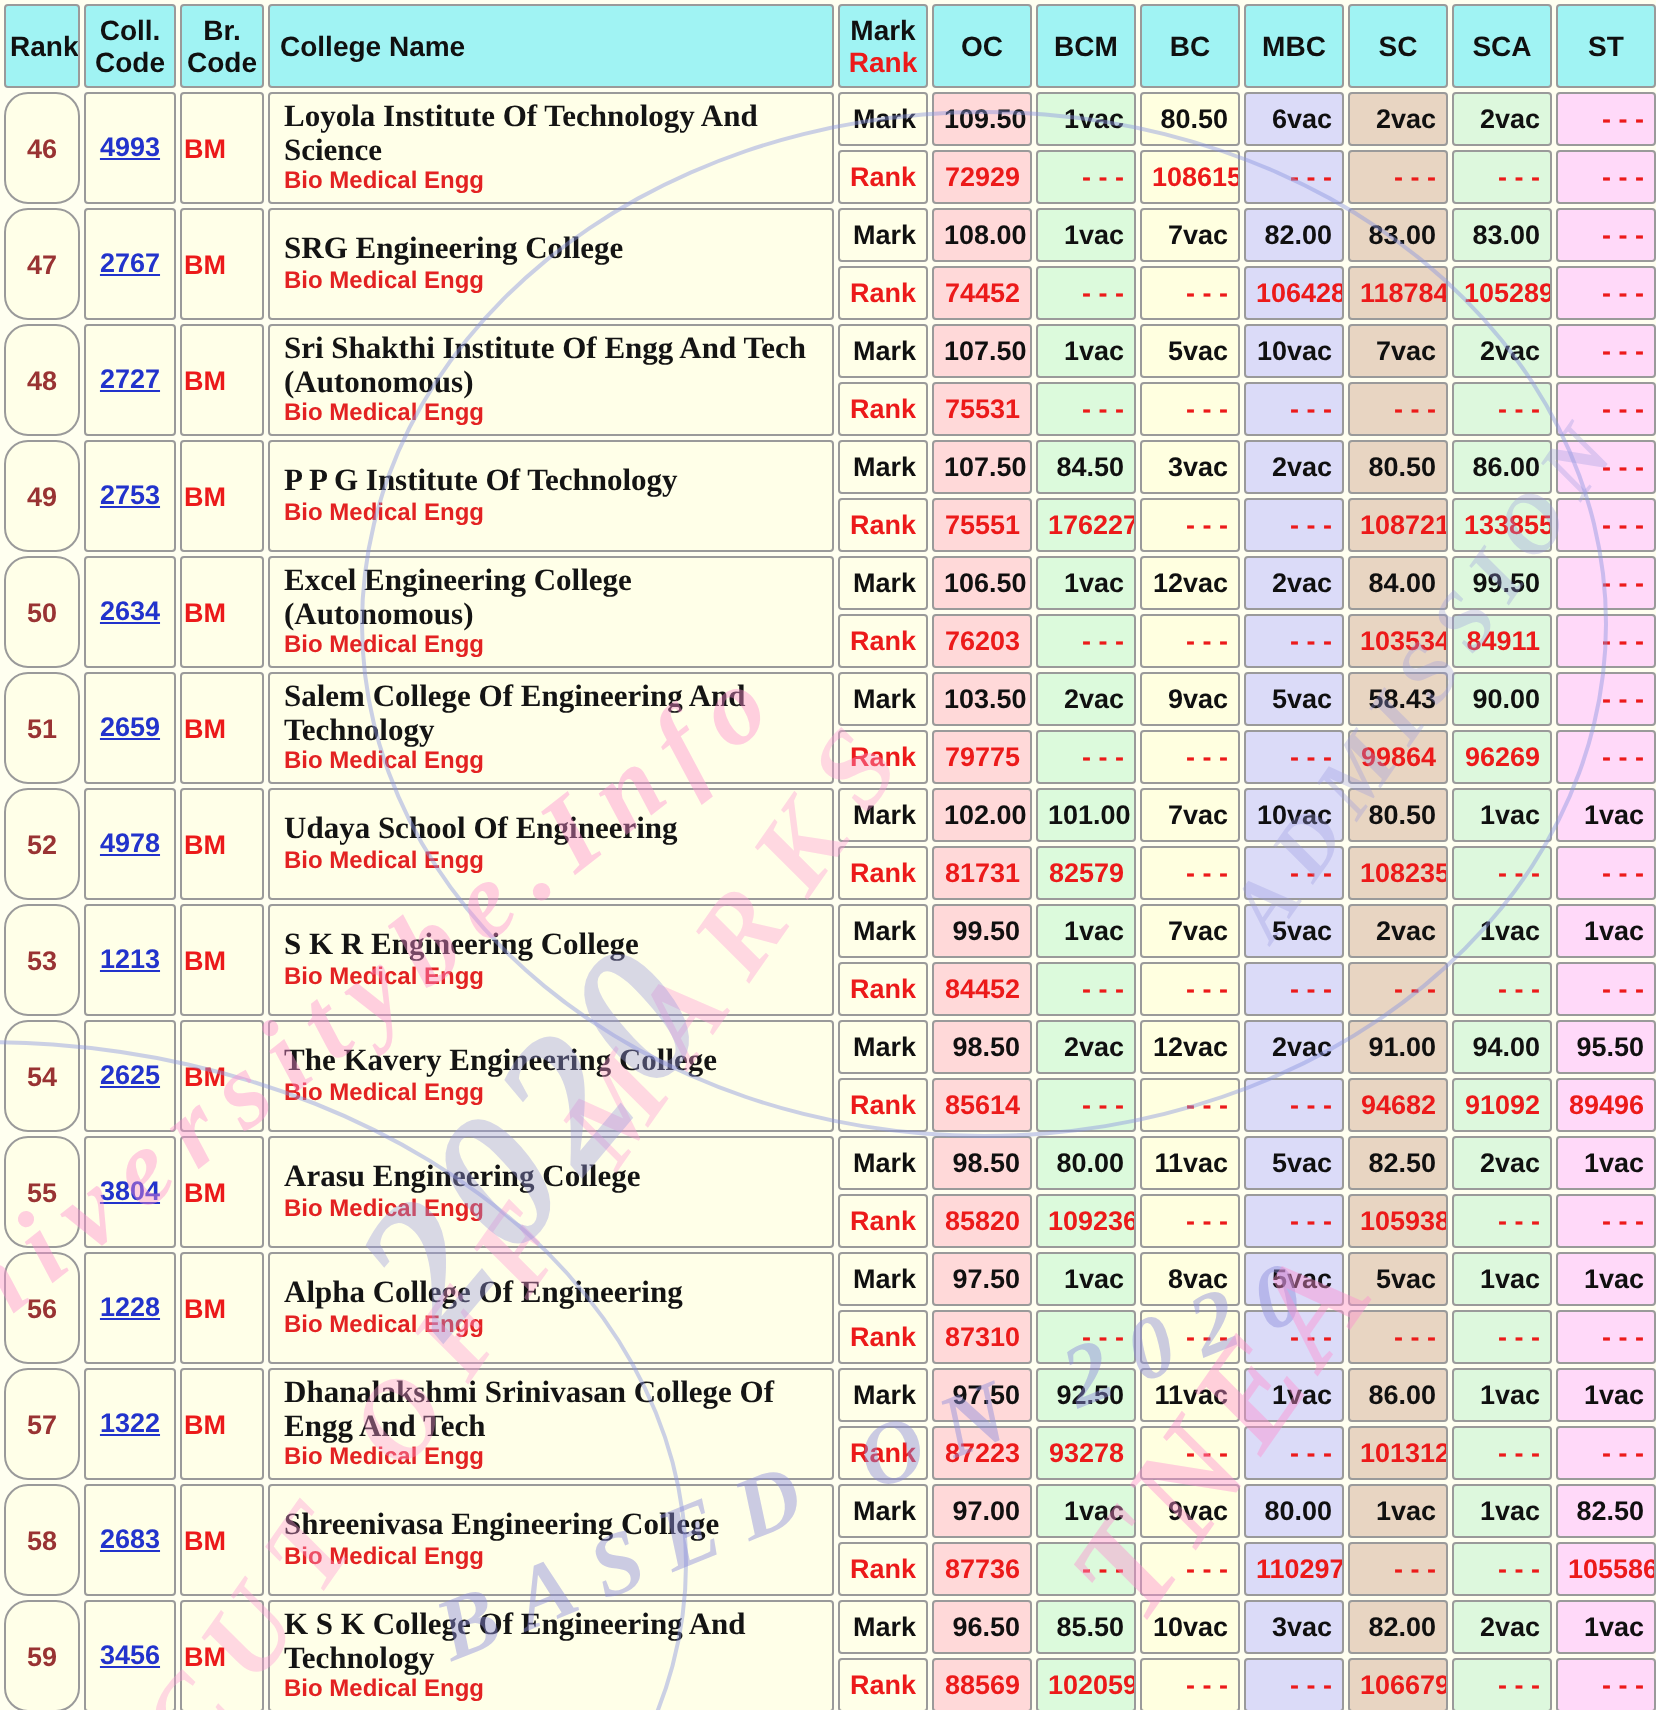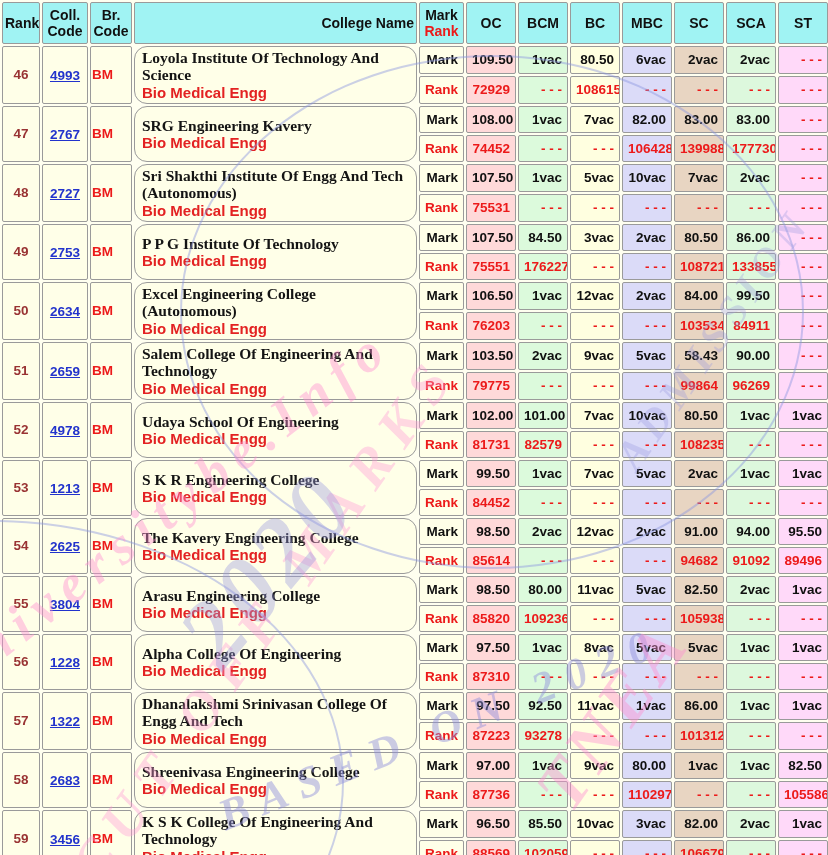--- a/index.html
+++ b/index.html
@@ -27,42 +27,42 @@
     background:var(--c-cell);
     overflow:hidden;
   }
   th{
     background:var(--c-header);
     color:#101010;
     font-size:14px;font-weight:bold;
     padding:3px 2px;height:34px;
     text-align:center;vertical-align:middle;
   }
-  th.name-h{text-align:right;padding-left:5px}
+  th.name-h{text-align:left;padding-left:5px}
   th .hdr-rank{color:var(--c-red)}
   td.rankcell{
     color:var(--c-maroon);font-weight:bold;font-size:13.5px;
-    text-align:center;vertical-align:middle;
+    text-align:center;vertical-align:middle;border-radius:12px;
   }
   td.codecell{text-align:center;vertical-align:middle;}
   td.codecell a{
     color:var(--c-link);font-weight:bold;font-size:13.5px;
     text-decoration:underline;
   }
   td.brcell{
     color:var(--c-red);font-weight:bold;font-size:13.5px;
     text-align:left;vertical-align:middle;
   }
-  td.namecell{padding:2px 4px 2px 7px;vertical-align:middle;border-radius:13px;}
+  td.namecell{padding:2px 4px 2px 7px;vertical-align:middle;}
   .nm{
     font-family:"Liberation Serif",serif;
     font-weight:bold;font-size:15.5px;line-height:1.12;color:#141414;
   }
   .branch{
-    color:#E32222;font-weight:bold;font-size:15px;line-height:1.15;
+    color:#E32222;font-weight:bold;font-size:12px;line-height:1.15;
   }
   td.sublabel{
     text-align:right;font-weight:bold;font-size:13.5px;
     padding:2px 5px;height:21px;color:#101010;vertical-align:middle;
   }
   td.sublabel.rk{color:var(--c-red)}
   td.val{
     text-align:right;font-weight:bold;font-size:13.5px;
     padding:2px 5px;height:21px;color:#101010;vertical-align:middle;
     white-space:nowrap;
@@ -153,40 +153,40 @@
         <td class="val col3 redtxt">- - -</td>
         <td class="val col4 redtxt">- - -</td>
         <td class="val col5 redtxt">- - -</td>
         <td class="val col6 redtxt">- - -</td>
       </tr>
       <tr>
         <td class="rankcell" rowspan="2">47</td>
         <td class="codecell" rowspan="2"><a href="#">2767</a></td>
         <td class="brcell" rowspan="2">BM</td>
         <td class="namecell" rowspan="2">
-          <div class="nm">SRG Engineering Kavery</div>
+          <div class="nm">SRG Engineering College</div>
           <div class="branch">Bio Medical Engg</div>
         </td>
         <td class="sublabel">Mark</td>
         <td class="val col0">108.00</td>
         <td class="val col1">1vac</td>
         <td class="val col2">7vac</td>
         <td class="val col3">82.00</td>
         <td class="val col4">83.00</td>
         <td class="val col5">83.00</td>
         <td class="val col6 redtxt">- - -</td>
       </tr>
       <tr>
         <td class="sublabel rk">Rank</td>
         <td class="val col0 redtxt">74452</td>
         <td class="val col1 redtxt">- - -</td>
         <td class="val col2 redtxt">- - -</td>
         <td class="val col3 redtxt">106428</td>
-        <td class="val col4 redtxt">139988</td>
-        <td class="val col5 redtxt">177730</td>
+        <td class="val col4 redtxt">118784</td>
+        <td class="val col5 redtxt">105289</td>
         <td class="val col6 redtxt">- - -</td>
       </tr>
       <tr>
         <td class="rankcell" rowspan="2">48</td>
         <td class="codecell" rowspan="2"><a href="#">2727</a></td>
         <td class="brcell" rowspan="2">BM</td>
         <td class="namecell" rowspan="2">
           <div class="nm">Sri Shakthi Institute Of Engg And Tech (Autonomous)</div>
           <div class="branch">Bio Medical Engg</div>
         </td>

